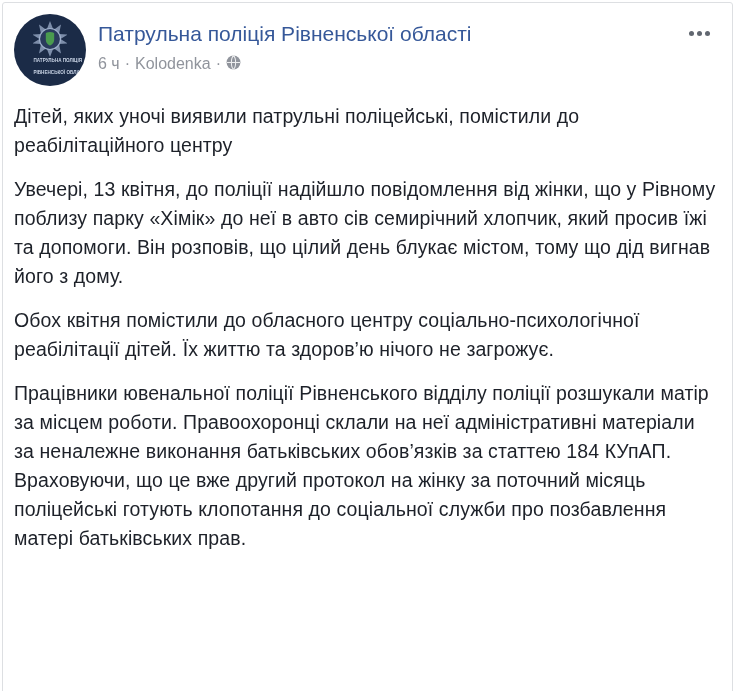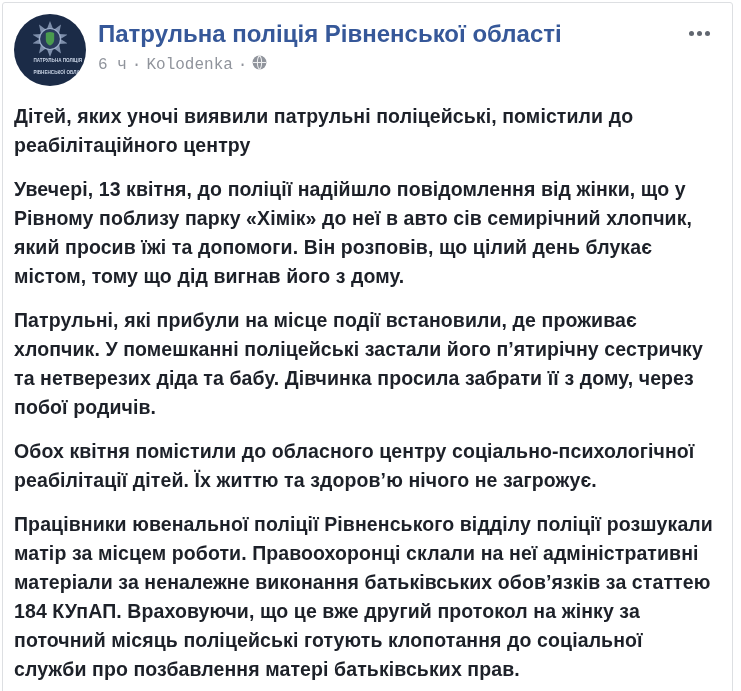--- a/index.html
+++ b/index.html
@@ -56,36 +56,35 @@
     transform: scale(0.46);
     transform-origin: 50% 0;
     white-space: nowrap;
   }
   .header-text {
     margin-left: 12px;
     padding-top: 7px;
   }
   .page-name {
     color: #365899;
-    font-size: 24px;
+    font-size: 21px;
     line-height: 26px;
-    font-weight: 700;
+    font-weight: 400;
     text-decoration: none;
     display: inline-block;
     cursor: pointer;
   }
   .post-meta {
     margin-top: 7px;
     color: #90949c;
     font-size: 16px;
     line-height: 18px;
     display: flex;
     align-items: center;
     gap: 5px;
-    font-family: Liberation Mono, monospace;
   }
   .meta-link { color: #90949c; text-decoration: none; cursor: pointer; }
   .globe-icon { display: inline-block; margin-top: 1px; }
   .more-btn {
     position: absolute;
     top: 22px;
     right: 20px;
     border: none;
     background: transparent;
     display: flex;
@@ -99,21 +98,20 @@
     border-radius: 50%;
     background: #616770;
     display: block;
   }
   .post-content {
     padding: 4px 14px 0 11px;
     color: #1d2129;
     font-size: 19.5px;
     line-height: 29px;
     letter-spacing: 0.1px;
-    font-weight: bold;
   }
   .post-content p { margin: 0 0 15px 0; }
 </style>
 </head>
 <body>
 
 <div class="post-card">
 
   <div class="post-header">
 
@@ -153,18 +151,17 @@
           <i></i>
           <i></i>
       </span>
     </button>
 
   </div>
 
   <div class="post-content">
     <p>Дітей, яких уночі виявили патрульні поліцейські, помістили до реабілітаційного центру</p>
     <p>Увечері, 13 квітня, до поліції надійшло повідомлення від жінки, що у Рівному поблизу парку «Хімік» до неї в авто сів семирічний хлопчик, який просив їжі та допомоги. Він розповів, що цілий день блукає містом, тому що дід вигнав його з дому.</p>
-    <p>Патрульні, які прибули на місце події встановили, де проживає хлопчик. У помешканні поліцейські застали його п’ятирічну сестричку та нетверезих діда та бабу. Дівчинка просила забрати її з дому, через побої родичів.</p>
     <p>Обох квітня помістили до обласного центру соціально-психологічної реабілітації дітей. Їх життю та здоров’ю нічого не загрожує.</p>
     <p>Працівники ювенальної поліції Рівненського відділу поліції розшукали матір за місцем роботи. Правоохоронці склали на неї адміністративні матеріали за неналежне виконання батьківських обов’язків за статтею 184 КУпАП. Враховуючи, що це вже другий протокол на жінку за поточний місяць поліцейські готують клопотання до соціальної служби про позбавлення матері батьківських прав.</p>
   </div>
 
 </div>
 
 </body></html>

